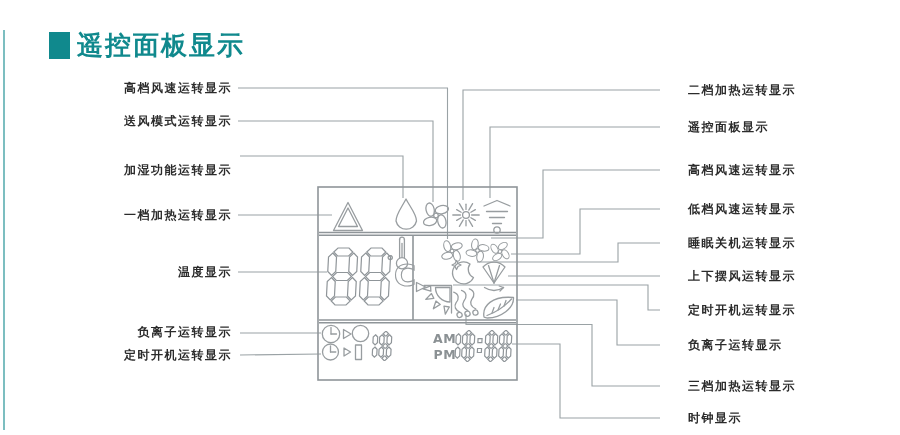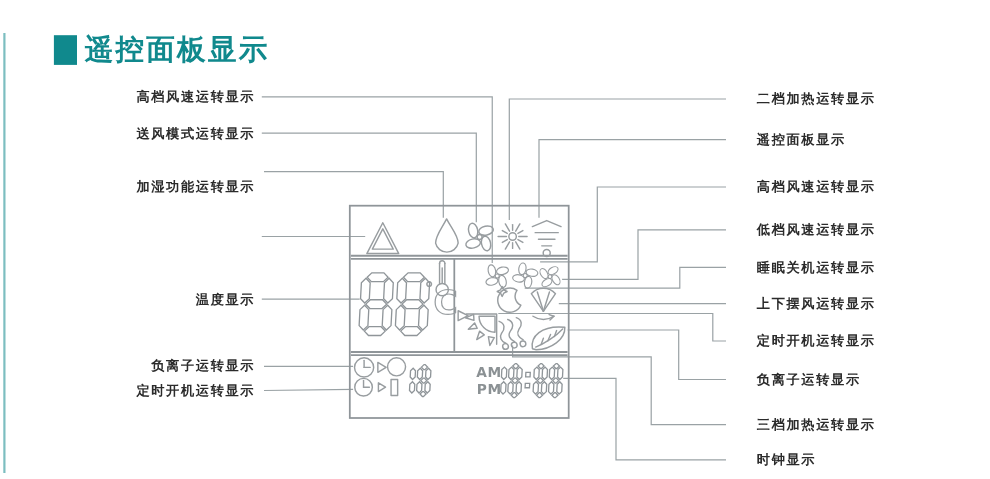--- a/index.html
+++ b/index.html
@@ -28,20 +28,21 @@
   <div class="edge-line"></div>
 
   <div class="title-row">
     <span class="title-sq"></span>
     <span class="title-text">遥控面板显示</span>
   </div>
 
   <div class="lbl left" style="top:77px">高档风速运转显示</div>
   <div class="lbl left" style="top:110px">送风模式运转显示</div>
   <div class="lbl left" style="top:159px">加湿功能运转显示</div>
+  <div class="lbl left" style="top:204px">一档加热运转显示</div>
   <div class="lbl left" style="top:261px">温度显示</div>
   <div class="lbl left" style="top:321px">负离子运转显示</div>
   <div class="lbl left" style="top:344px">定时开机运转显示</div>
 
   <div class="lbl right" style="top:79px">二档加热运转显示</div>
   <div class="lbl right" style="top:116px">遥控面板显示</div>
   <div class="lbl right" style="top:159px">高档风速运转显示</div>
   <div class="lbl right" style="top:198px">低档风速运转显示</div>
   <div class="lbl right" style="top:232px">睡眠关机运转显示</div>
   <div class="lbl right" style="top:265px">上下摆风运转显示</div>

